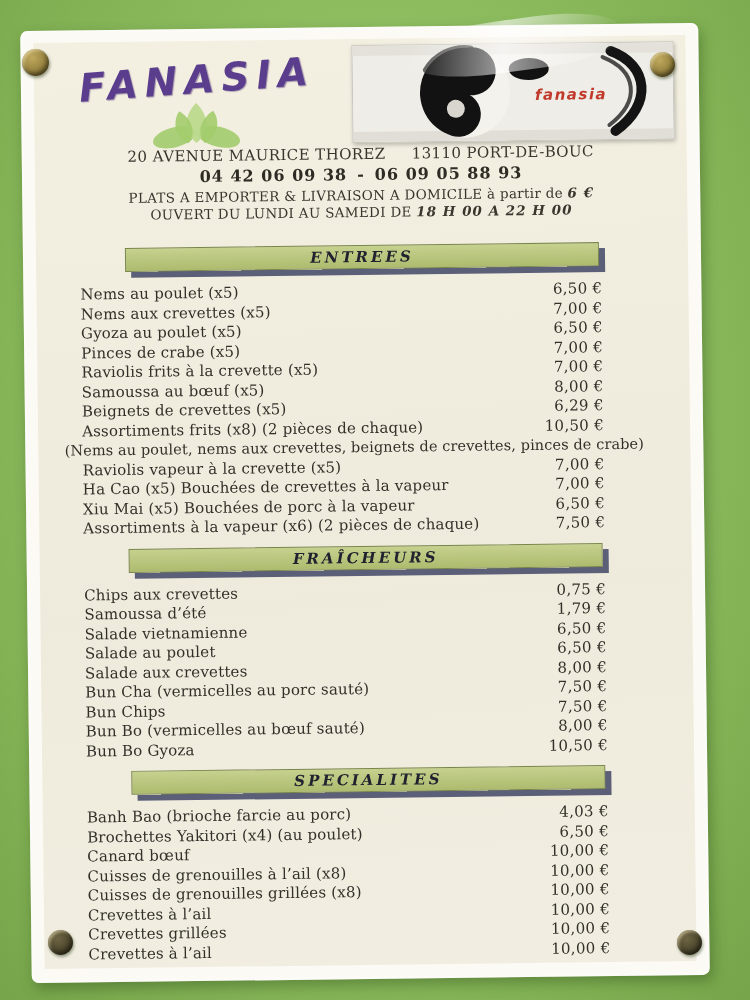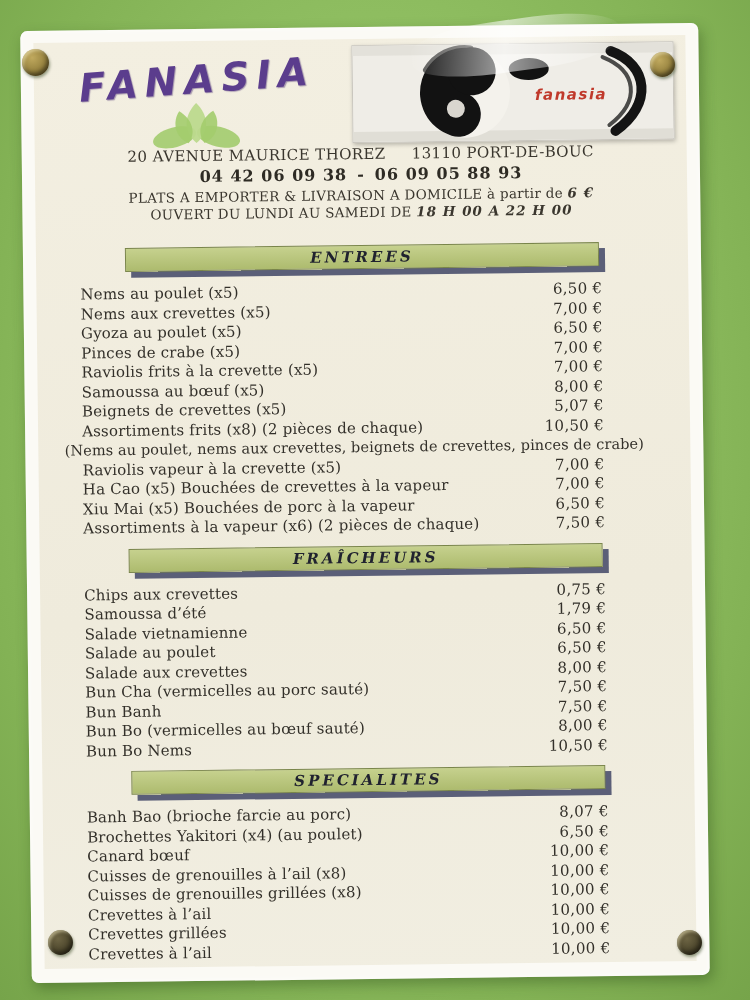--- a/index.html
+++ b/index.html
@@ -141,21 +141,21 @@
               <div class="menu-row">
                 <span class="item-label">Raviolis frits à la crevette (x5)</span>
                 <span class="item-price">7,00 €</span>
               </div>
               <div class="menu-row">
                 <span class="item-label">Samoussa au bœuf (x5)</span>
                 <span class="item-price">8,00 €</span>
               </div>
               <div class="menu-row">
                 <span class="item-label">Beignets de crevettes (x5)</span>
-                <span class="item-price">5,07 €</span>
+                <span class="item-price">6,29 €</span>
               </div>
               <div class="menu-row">
                 <span class="item-label">Assortiments frits (x8) (2 pièces de chaque)</span>
                 <span class="item-price">10,50 €</span>
               </div>
               <div class="menu-note">(Nems au poulet, nems aux crevettes, beignets de crevettes, pinces de crabe)</div>
               <div class="menu-row">
                 <span class="item-label">Raviolis vapeur à la crevette (x5)</span>
                 <span class="item-price">7,00 €</span>
               </div>
@@ -197,42 +197,42 @@
               </div>
               <div class="menu-row">
                 <span class="item-label">Salade aux crevettes</span>
                 <span class="item-price">8,00 €</span>
               </div>
               <div class="menu-row">
                 <span class="item-label">Bun Cha (vermicelles au porc sauté)</span>
                 <span class="item-price">7,50 €</span>
               </div>
               <div class="menu-row">
-                <span class="item-label">Bun Banh</span>
+                <span class="item-label">Bun Chips</span>
                 <span class="item-price">7,50 €</span>
               </div>
               <div class="menu-row">
                 <span class="item-label">Bun Bo (vermicelles au bœuf sauté)</span>
                 <span class="item-price">8,00 €</span>
               </div>
               <div class="menu-row">
-                <span class="item-label">Bun Bo Nems</span>
+                <span class="item-label">Bun Bo Gyoza</span>
                 <span class="item-price">10,50 €</span>
               </div>
             </div>
         </div>
 
         <div class="section">
           <div class="section-bar">
             <span>SPECIALITES</span>
           </div>
           <div class="menu-rows">
               <div class="menu-row">
                 <span class="item-label">Banh Bao (brioche farcie au porc)</span>
-                <span class="item-price">8,07 €</span>
+                <span class="item-price">4,03 €</span>
               </div>
               <div class="menu-row">
                 <span class="item-label">Brochettes Yakitori (x4) (au poulet)</span>
                 <span class="item-price">6,50 €</span>
               </div>
               <div class="menu-row">
                 <span class="item-label">Canard bœuf</span>
                 <span class="item-price">10,00 €</span>
               </div>
               <div class="menu-row">

